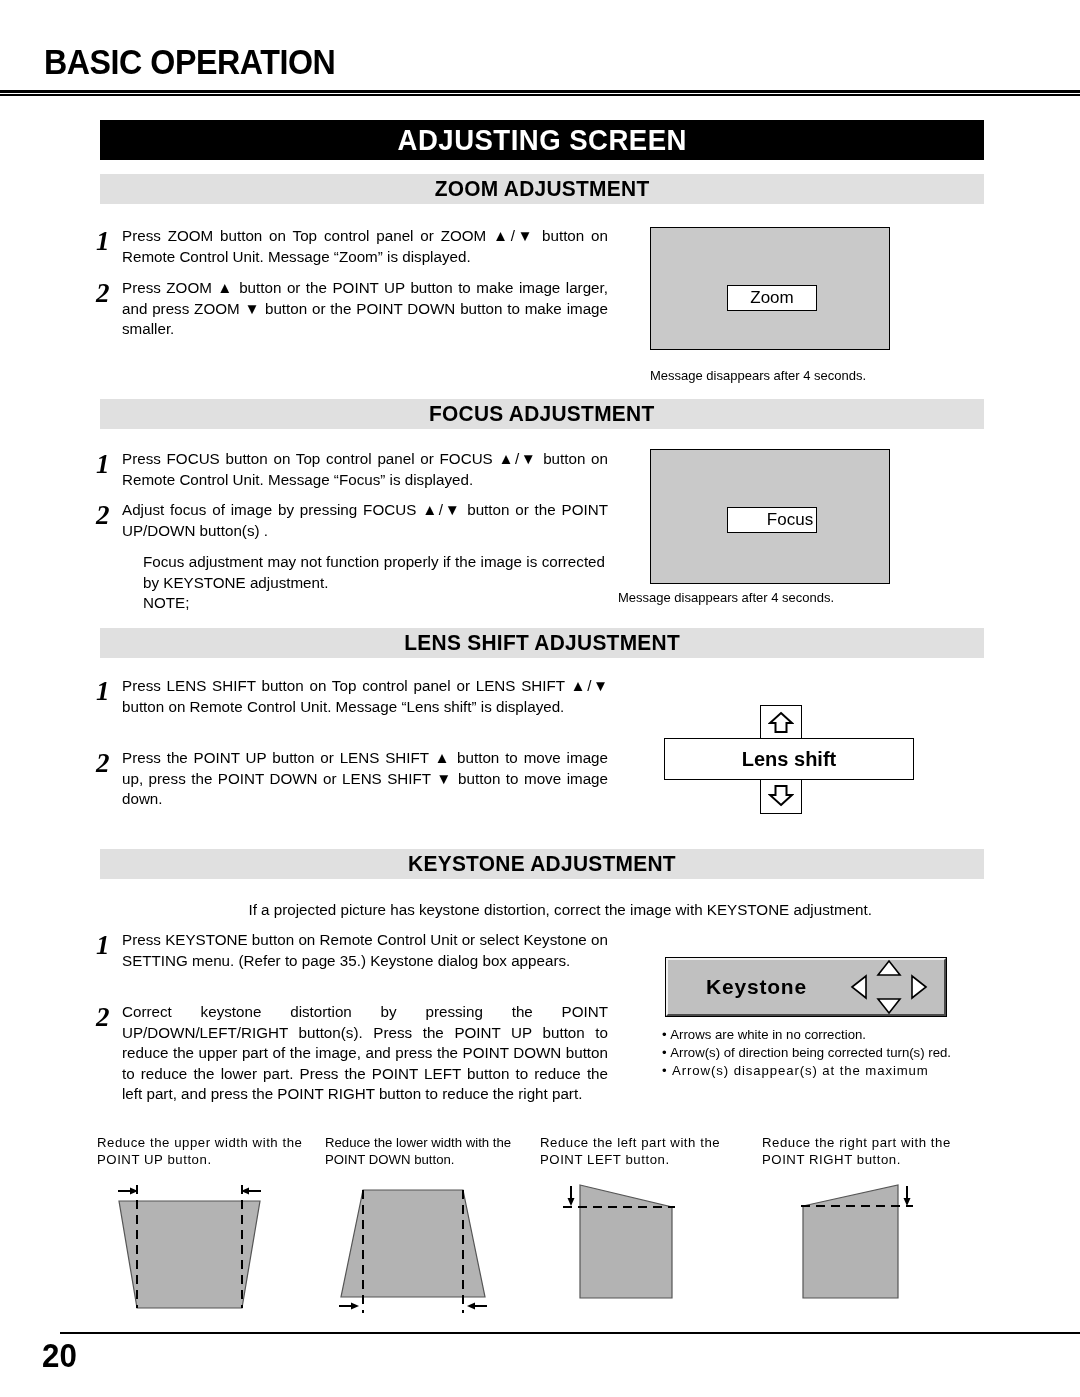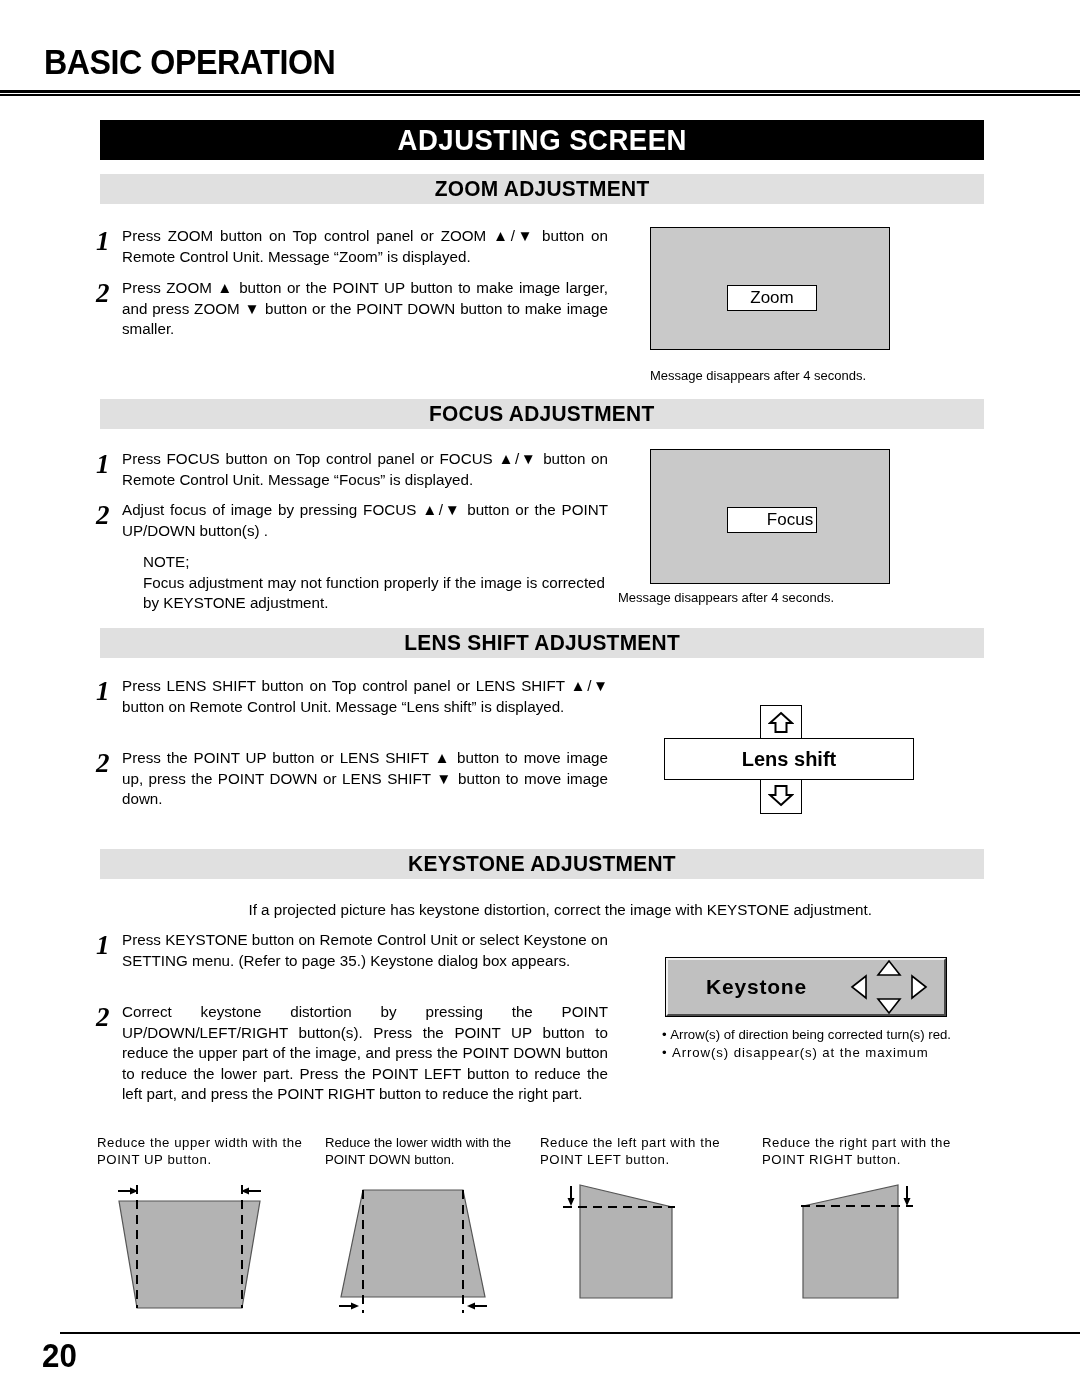--- a/index.html
+++ b/index.html
@@ -272,22 +272,22 @@
 
 <div class="step" style="left:96px; top:449px; width:512px;">
   <div class="step-num">1</div>
   <div class="step-body">Press FOCUS button on Top control panel or FOCUS ▲/▼ button on Remote Control Unit.  Message “Focus” is displayed.</div>
 </div>
 <div class="step" style="left:96px; top:500px; width:512px;">
   <div class="step-num">2</div>
   <div class="step-body">Adjust focus of image by pressing FOCUS ▲/▼  button or the POINT UP/DOWN button(s) .</div>
 </div>
 <div class="note-block" style="left:143px; top:552px; width:462px;">
+  <div>Focus adjustment may not function properly if the image is corrected by KEYSTONE adjustment.</div>
   <div style="text-align:left;">NOTE;</div>
-  <div>Focus adjustment may not function properly if the image is corrected by KEYSTONE adjustment.</div>
 </div>
 
 <div class="screen-box" style="left:650px; top:449px; width:240px; height:135px;">
   <div class="msg-chip" style="left:76px; top:57px; width:90px; height:26px;padding-left:36px;">
     <span>Focus</span>
   </div>
 </div>
 <div class="caption" style="left:618px; top:590px;">Message disappears after 4 seconds.</div>
 
 <div class="sec-bar" style="top:628px;">
@@ -340,20 +340,21 @@
     <svg width="78" height="56" viewBox="0 0 78 56" aria-hidden="true">
       <polygon points="39,2 50,16 28,16" fill="#fff" stroke="#000" stroke-width="1.6" stroke-linejoin="miter"></polygon>
       <polygon points="39,54 50,40 28,40" fill="#fff" stroke="#000" stroke-width="1.6" stroke-linejoin="miter"></polygon>
       <polygon points="2,28 16,17 16,39" fill="#fff" stroke="#000" stroke-width="1.6" stroke-linejoin="miter"></polygon>
       <polygon points="76,28 62,17 62,39" fill="#fff" stroke="#000" stroke-width="1.6" stroke-linejoin="miter"></polygon>
     </svg>
   </div>
 </div>
 
 <div class="bullets" style="left:662px; top:1026px; width:340px;">
+  <div>•&nbsp;<span>Arrows are white in no correction.</span></div>
   <div>•&nbsp;<span>Arrow(s) of direction being corrected turn(s) red.</span></div>
   <div class="wide">•&nbsp;<span>Arrow(s) disappear(s) at the maximum</span></div>
 </div>
 
 <div class="fig-caption tracked" style="left:97px; top:1134px;">Reduce the upper width with the POINT UP button.</div>
 <div class="fig-caption" style="left:325px; top:1134px;">Reduce the lower width with the POINT DOWN button.</div>
 <div class="fig-caption tracked" style="left:540px; top:1134px;">Reduce the left part with the POINT LEFT button.</div>
 <div class="fig-caption tracked" style="left:762px; top:1134px;">Reduce the right part with the POINT RIGHT button.</div>
 
 <div class="fig" style="left:85px; top:1180px;">

